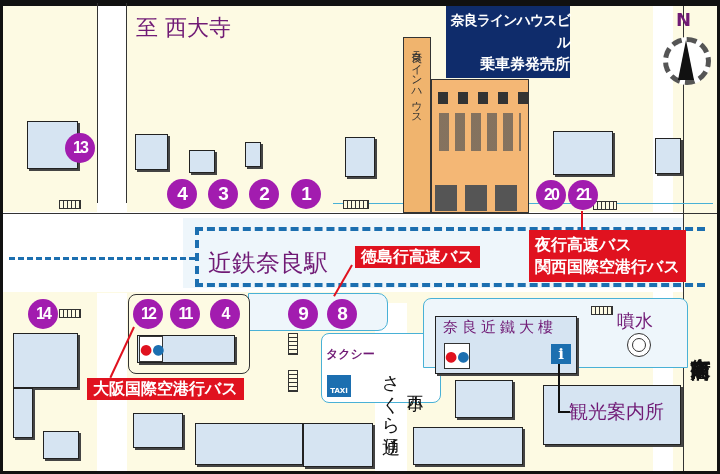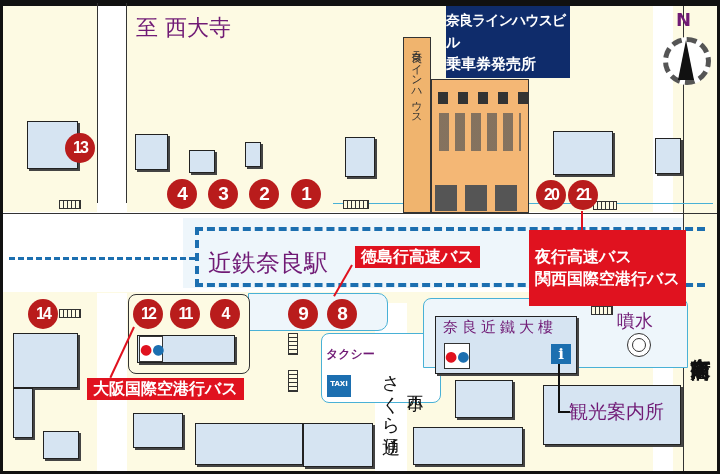--- a/index.html
+++ b/index.html
@@ -1,21 +1,21 @@
 <!DOCTYPE html>
 <html><head>
 <meta charset="utf-8">
 <style>
   *{box-sizing:border-box;margin:0;padding:0}
   body{width:720px;height:474px;overflow:hidden;background:#fff;font-family:"DejaVu Sans","Liberation Sans",sans-serif}
   #map{position:relative;width:720px;height:474px;background:#fdfae3;border:3px solid #111;overflow:hidden}
   .abs{position:absolute}
   .road{position:absolute;background:#fff}
   .bld{position:absolute;background:#d6e4f2;border:1px solid #222;box-shadow:2px 2px 0 #444}
-  .stop{position:absolute;width:30px;height:30px;border-radius:50%;background:#b91c1c;color:#fff;font-weight:bold;font-size:19px;line-height:30px;text-align:center;font-family:"Liberation Sans",sans-serif;letter-spacing:-1px}
+  .stop{position:absolute;width:30px;height:30px;border-radius:50%;background:#a21caf;color:#fff;font-weight:bold;font-size:19px;line-height:30px;text-align:center;font-family:"Liberation Sans",sans-serif;letter-spacing:-1px}
   .stop.s2{font-size:16px;letter-spacing:-2px}
   .label{position:absolute;color:#701a75;font-size:20px;white-space:nowrap;font-family:"DejaVu Sans",sans-serif}
   .redtag{position:absolute;background:#e0121f;color:#fff;font-weight:bold;padding:0 6px;font-size:17px;line-height:22px;white-space:nowrap;font-family:"DejaVu Sans",sans-serif}
   .vert{position:absolute;writing-mode:vertical-rl;font-size:18px;color:#111;background:#fff;line-height:20px}
   .dash{position:absolute;border-color:#1c6fb0;border-style:dashed}
   .stairs{position:absolute;background:repeating-linear-gradient(90deg,#fdfae3 0 3px,#333 3px 4px);border:1px solid #333;height:9px}
   .stairsv{position:absolute;background:repeating-linear-gradient(180deg,#fdfae3 0 3px,#333 3px 4px);border:1px solid #333;width:10px}
   .blueline{position:absolute;border:1px solid #49b1d6}
   .area{position:absolute;background:#eef6fb;border:1px solid #49b1d6}
 </style>
@@ -79,38 +79,38 @@
   <div class="label" style="left:614px;top:306px;font-size:18px">噴水</div>
   <div class="abs" style="left:624px;top:330px;width:24px;height:24px;border:1px solid #333;border-radius:50%;background:#fff">
       <div style="position:absolute;left:4px;top:4px;width:14px;height:14px;border:1px solid #333;border-radius:50%"></div>
     </div>
 
   <div class="vert" style="left:688px;top:340px;font-size:20px;background:#fff;font-weight:bold">東向商店街</div>
   <div class="vert" style="left:378px;top:360px;background:transparent">さくら通り</div>
   <div class="vert" style="left:402px;top:380px;background:transparent;font-size:16px">小西</div>
 
   <div class="label" style="left:323px;top:343px;font-size:12px;font-weight:bold">タクシー</div>
-  <div class="abs" style="left:324px;top:372px;width:24px;height:22px;background:#1c6fb0;color:#fff;font-size:7px;font-weight:bold;text-align:center;line-height:10px;padding-top:4px">TAXI</div>
+  <div class="abs" style="left:324px;top:372px;width:24px;height:22px;background:#1c6fb0;color:#fff;font-size:7px;font-weight:bold;text-align:center;line-height:10px;padding-top:11px">TAXI</div>
 
   <div class="stairs" style="left:56px;top:197px;width:22px"></div>
   <div class="stairs" style="left:340px;top:197px;width:26px"></div>
 
   <div class="stairs" style="left:590px;top:198px;width:24px"></div>
   <div class="stairs" style="left:56px;top:306px;width:22px"></div>
   <div class="stairs" style="left:588px;top:303px;width:22px"></div>
   <div class="stairsv" style="left:285px;top:330px;height:22px"></div>
   <div class="stairsv" style="left:285px;top:367px;height:22px"></div>
 
   <div class="abs" style="left:400px;top:34px;width:28px;height:176px;background:#f0b46e;border:1px solid #333"></div>
   <div class="vert" style="left:406px;top:40px;font-size:11px;background:transparent;color:#333;line-height:14px">奈良ラインハウス</div>
   <div class="abs" style="left:428px;top:76px;width:98px;height:134px;background:#f4b775;border:1px solid #333;background-image:repeating-linear-gradient(90deg,transparent 0 6px,#333 6px 16px,transparent 16px 20px);background-size:100% 12px;background-repeat:repeat-x;background-position:0 12px"></div>
   <div class="abs" style="left:436px;top:110px;width:82px;height:38px;background:repeating-linear-gradient(90deg,#555 0 10px,transparent 10px 16px);opacity:.7"></div>
   <div class="abs" style="left:432px;top:182px;width:90px;height:26px;background:repeating-linear-gradient(90deg,#555 0 22px,#f4b775 22px 30px)"></div>
 
-  <div class="abs" style="left:443px;top:3px;width:124px;height:72px;background:#0f2c6b;color:#fff;font-weight:bold;text-align:left;padding-top:3px">
+  <div class="abs" style="left:443px;top:3px;width:124px;height:72px;background:#0f2c6b;color:#fff;font-weight:bold;text-align:right;padding-top:3px">
     <div style="font-size:14px;line-height:22px;letter-spacing:-1px">奈良ラインハウスビル</div>
     <div style="font-size:15px;line-height:22px">乗車券発売所</div>
   </div>
 
   <div class="label" style="left:673px;top:6px;font-size:18px;font-weight:bold">N</div>
   <div class="abs" style="left:660px;top:34px;width:48px;height:48px;border-radius:50%;border:5px dashed #555;background:#fff">
     <div style="position:absolute;left:10px;top:-2px;width:0;height:0;border-left:8px solid transparent;border-right:8px solid transparent;border-bottom:40px solid #111"></div>
   </div>
 
   <div class="label" style="left:133px;top:10px;font-size:22px">至 西大寺</div>
@@ -125,21 +125,21 @@
   <div class="stop s2" style="left:25px;top:296px">14</div>
   <div class="stop s2" style="left:130px;top:296px">12</div>
   <div class="stop s2" style="left:167px;top:296px">11</div>
   <div class="stop s2" style="left:207px;top:296px">4</div>
   <div class="stop" style="left:285px;top:296px">9</div>
   <div class="stop" style="left:324px;top:296px">8</div>
 
   <div class="redtag" style="left:352px;top:243px;font-size:16px">徳島行高速バス</div>
   <div class="abs" style="left:348px;top:262px;width:2px;height:36px;background:#e0121f;transform:rotate(30deg);transform-origin:top"></div>
 
-  <div class="redtag" style="left:526px;top:227px;padding:16px 6px;line-height:22px;font-size:16px">
+  <div class="redtag" style="left:526px;top:227px;padding:4px 6px;line-height:22px;font-size:16px">
     <div>夜行高速バス</div>
     <div>関西国際空港行バス</div>
   </div>
   <div class="abs" style="left:578px;top:208px;width:2px;height:20px;background:#e0121f"></div>
 
   <div class="redtag" style="left:84px;top:375px;font-size:16px">大阪国際空港行バス</div>
   <div class="abs" style="left:130px;top:324px;width:2px;height:56px;background:#e0121f;transform:rotate(25deg);transform-origin:top"></div>
 
 </div>
 

